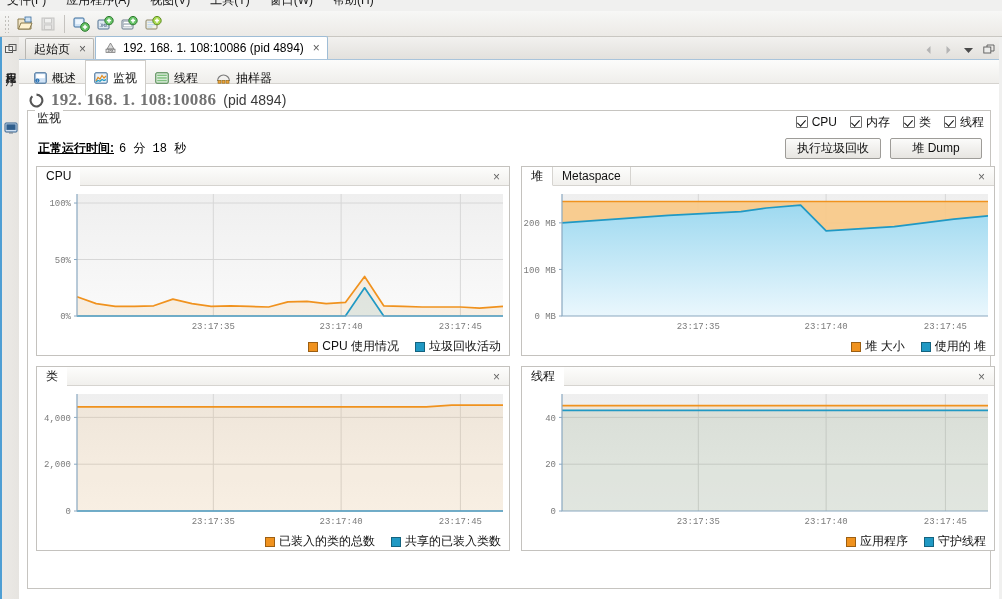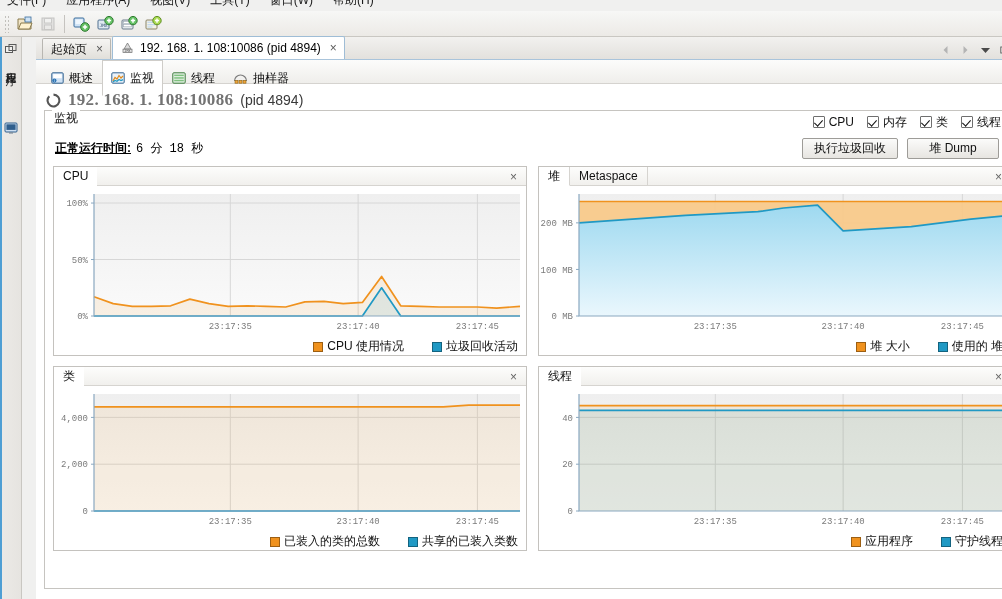--- a/index.html
+++ b/index.html
@@ -50,21 +50,21 @@
   .ld-icon { position: absolute; left: 4px; width: 14px; height: 14px; }
   .ld-vtext {
     position: absolute; left: 3px; top: 26px;
     writing-mode: vertical-rl;
     font-size: 11px; color: #1a1a1a; letter-spacing: 1px;
     white-space: nowrap;
   }
 
   
   .mainarea {
-    position: absolute; top: 37px; left: 36px; width: 892px; height: 562px;
+    position: absolute; top: 37px; left: 19px; width: 892px; height: 562px;
     background: #f0f0ef;
   }
 
   
   .tabstrip {
     position: relative; height: 23px; width: 980px;
     background: linear-gradient(#f2f1ef,#e3e1dd);
     border-bottom: 1px solid #a9c4db;
     display: flex; align-items: flex-end; padding-left: 6px;
   }
@@ -187,21 +187,21 @@
   .cp-tab.active { background: #fff; border-bottom: 1px solid #fff; margin-bottom: -1px; }
   .cp-tab.plain { border-right: none; }
   .cp-close {
     position: absolute; right: 6px; top: 3px; width: 13px; height: 13px;
     display: flex; align-items: center; justify-content: center;
     color: #666;
   }
   .cp-body { flex: 1; position: relative; background: #fff; }
   .cp-legend {
     height: 17px; display: flex; justify-content: flex-end; align-items: center;
-    gap: 28px; padding-right: 8px; background: #fff;
+    gap: 16px; padding-right: 8px; background: #fff;
   }
   .lg { display: flex; align-items: center; gap: 4px; font-size: 12px; color: #111; white-space: nowrap; }
   .lg .sw { width: 10px; height: 10px; border: 1px solid rgba(0,0,0,.35); }
   svg { display: block; }
   .axlabel { font-size: 9px; fill: #7b7b7b; font-family: "Liberation Mono", monospace; }
   .axlabel.y { text-anchor: end; }
   .axlabel.x { text-anchor: middle; }
 </style>
 </head>
 <body>

